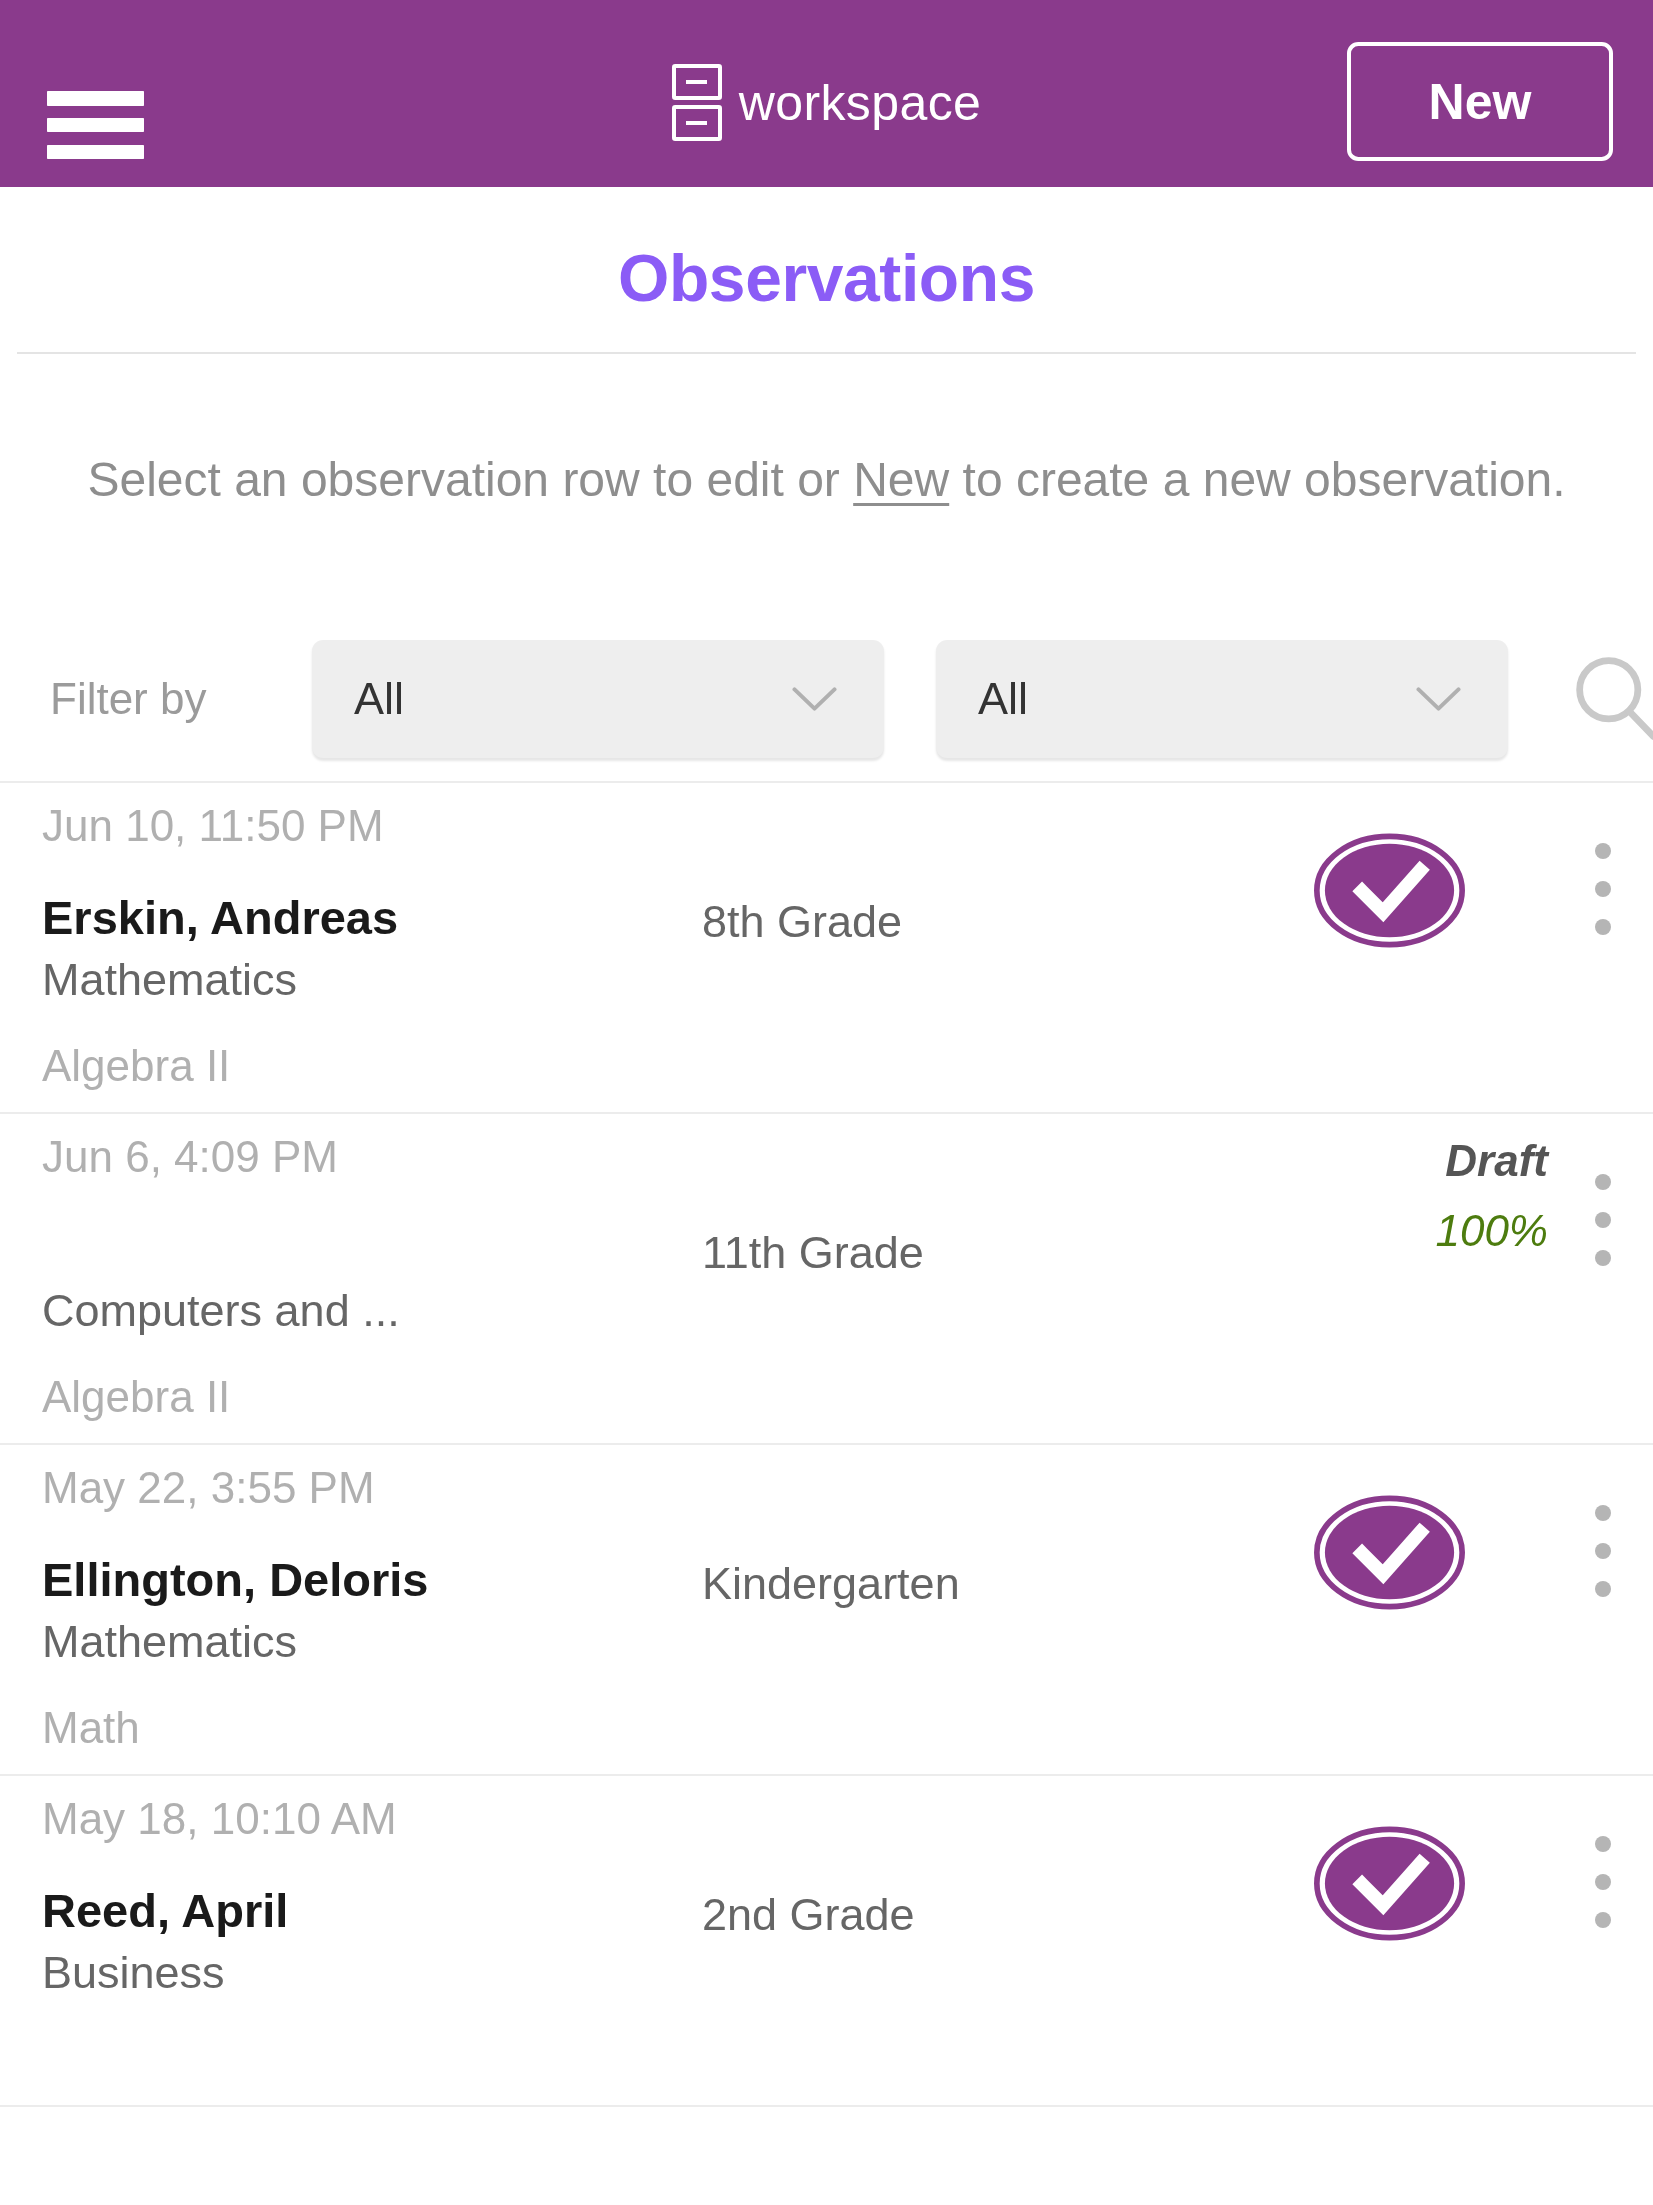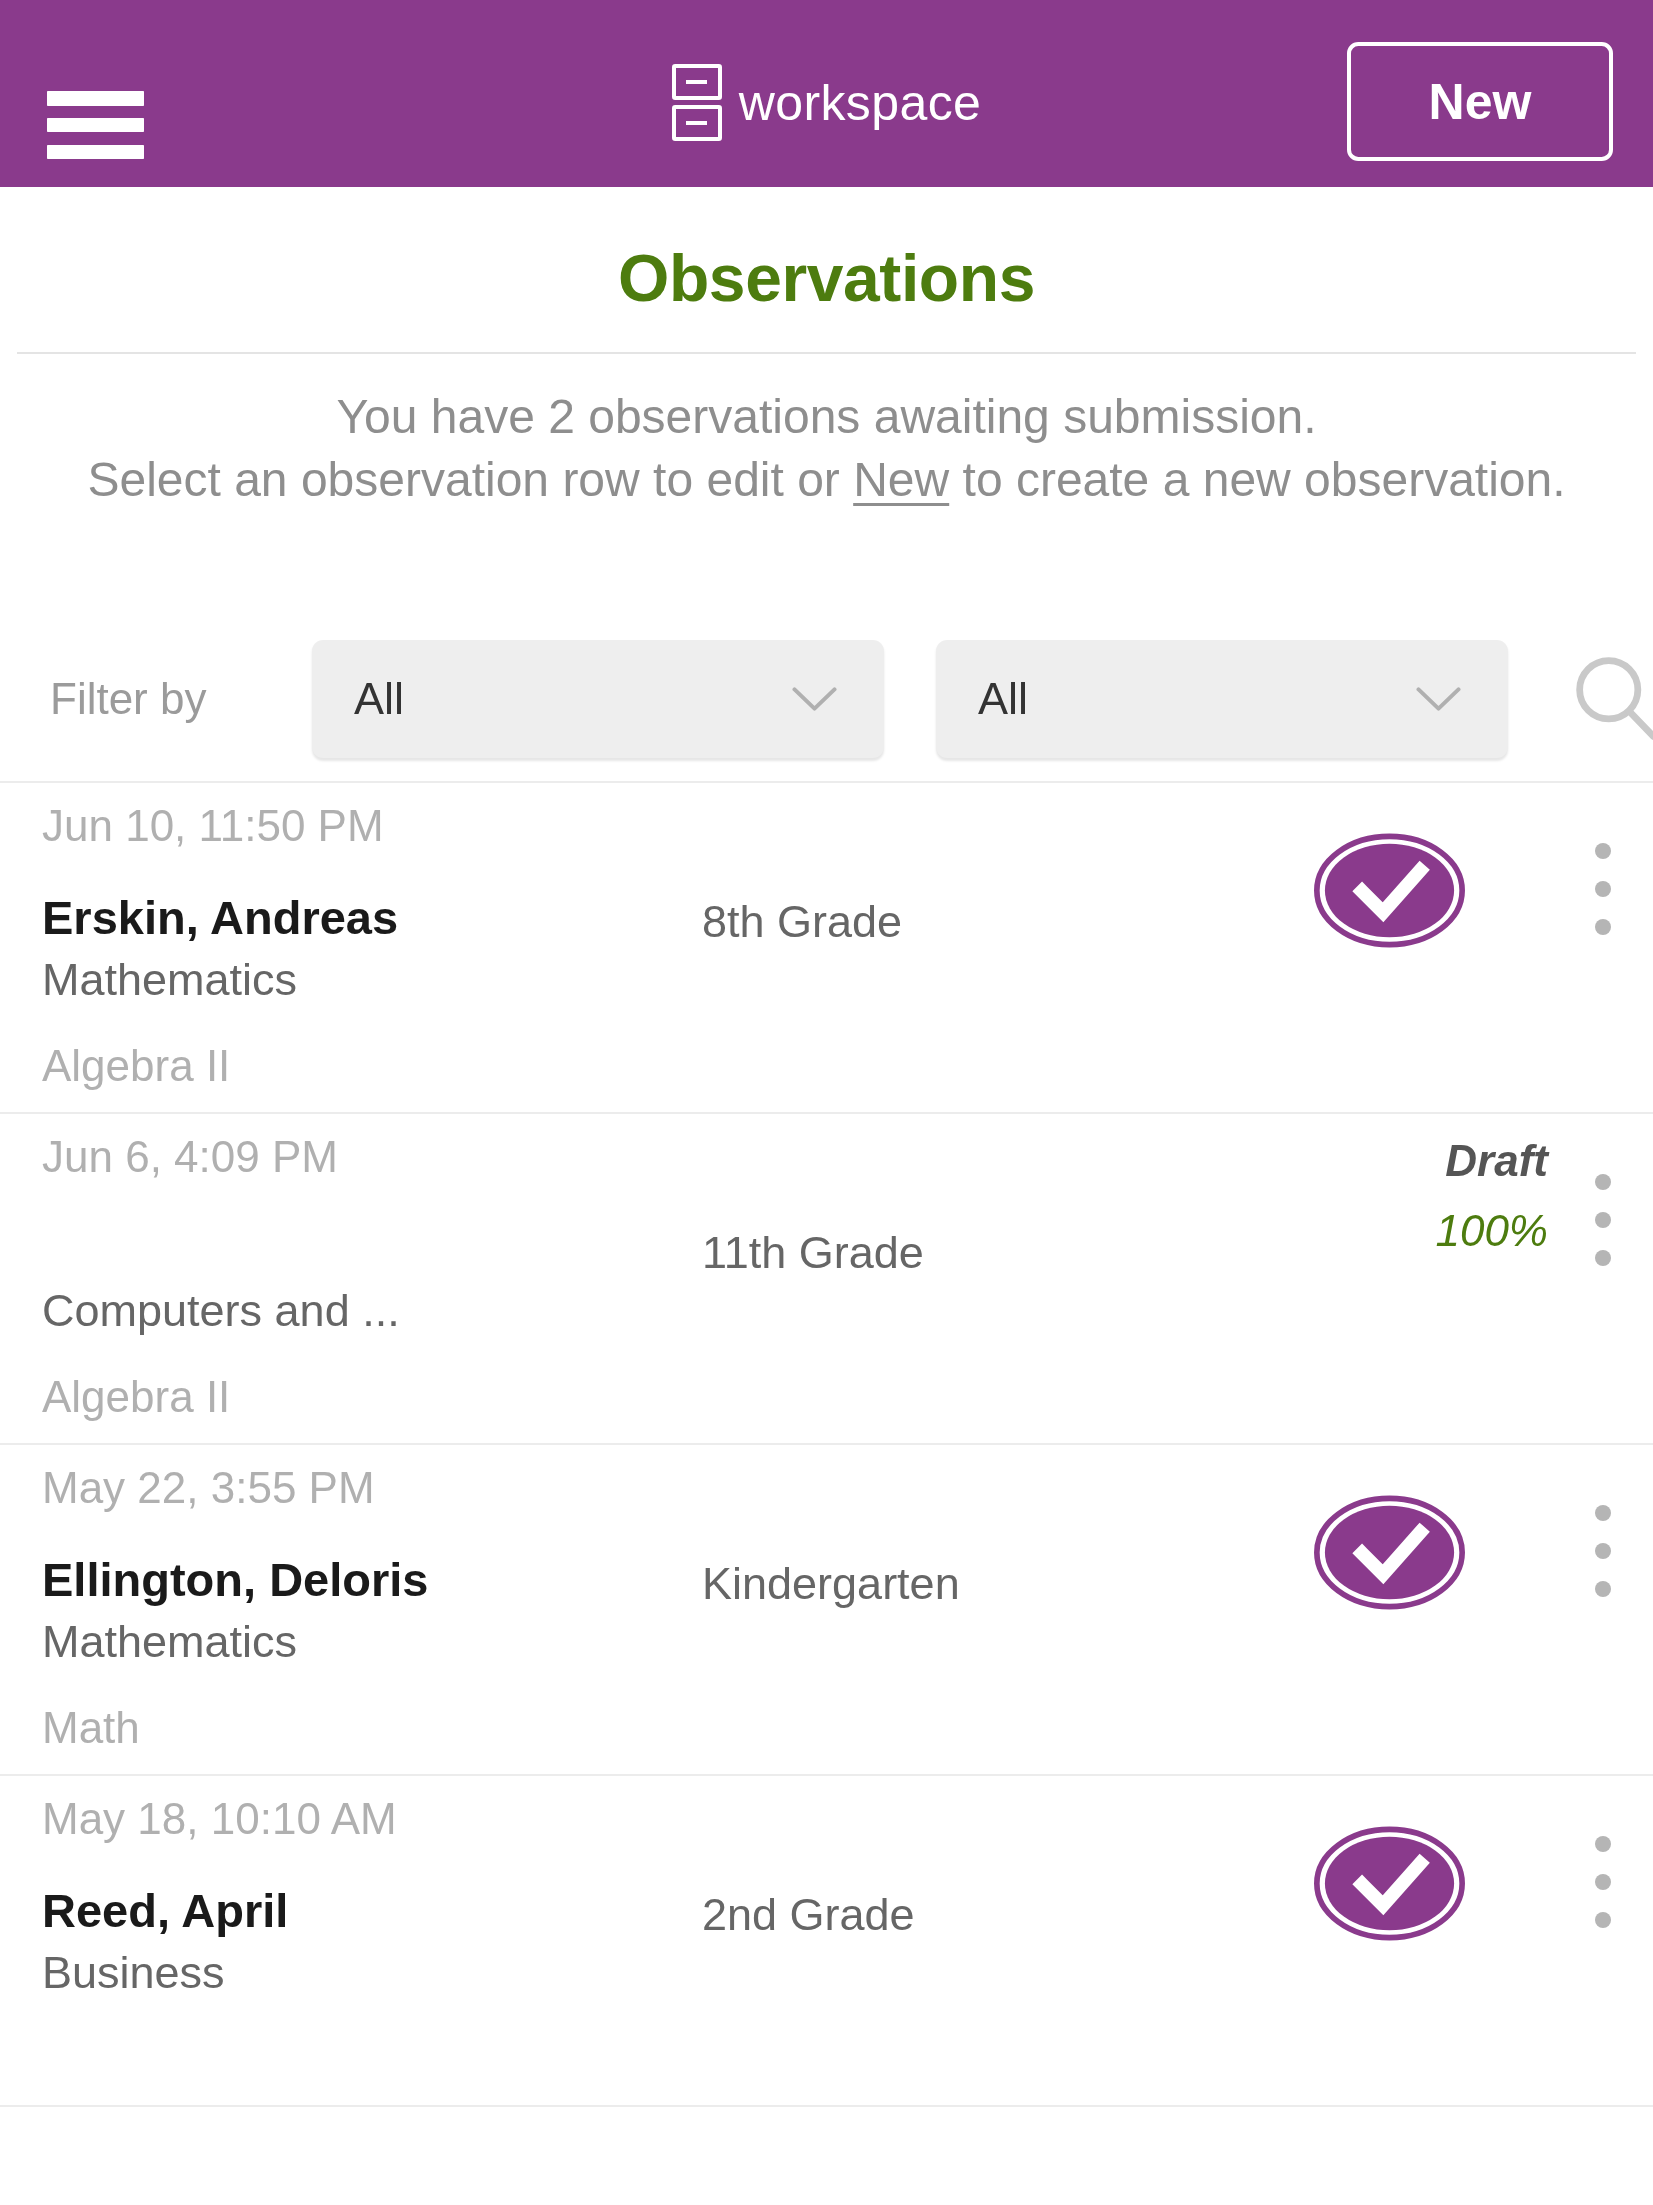--- a/index.html
+++ b/index.html
@@ -49,21 +49,21 @@
     background:transparent;
     color:#ffffff; font-size:50px; font-weight:700;
     display:flex; align-items:center; justify-content:center;
     cursor:pointer;
     font-family:"Liberation Sans", sans-serif;
   }
 
   
   .page-title{
     width:100%; text-align:center;
-    color:#4d7c0f; font-size:66px; font-weight:700;
+    color:#8b5cf6; font-size:66px; font-weight:700;
     margin-top:53px;
     letter-spacing:-0.4px;
   }
   .rule{
     width:1619px; height:2.4px; background:#e4e4e4;
     margin:36px auto 0 auto;
   }
   .intro{
     width:1534px; margin:32px auto 0 auto;
     text-align:center;
@@ -183,21 +183,21 @@
     </div>
   </div>
 
   <div class="new-btn">New</div>
 </div>
 
 <div class="page-title">Observations</div>
 <div class="rule"></div>
 
 <div class="intro">
-  <span>You have 2 observations awaiting submission.</span><br>
+  <br>
   <span>Select an observation row to edit or </span><u>New</u><span> to create a new observation.</span>
 </div>
 
 <div class="filter-row">
   <div class="filter-label">Filter by</div>
 
   <div class="select">
     <span class="val">All</span>
     <span class="chev">
       <svg viewBox="0 0 56 30">

